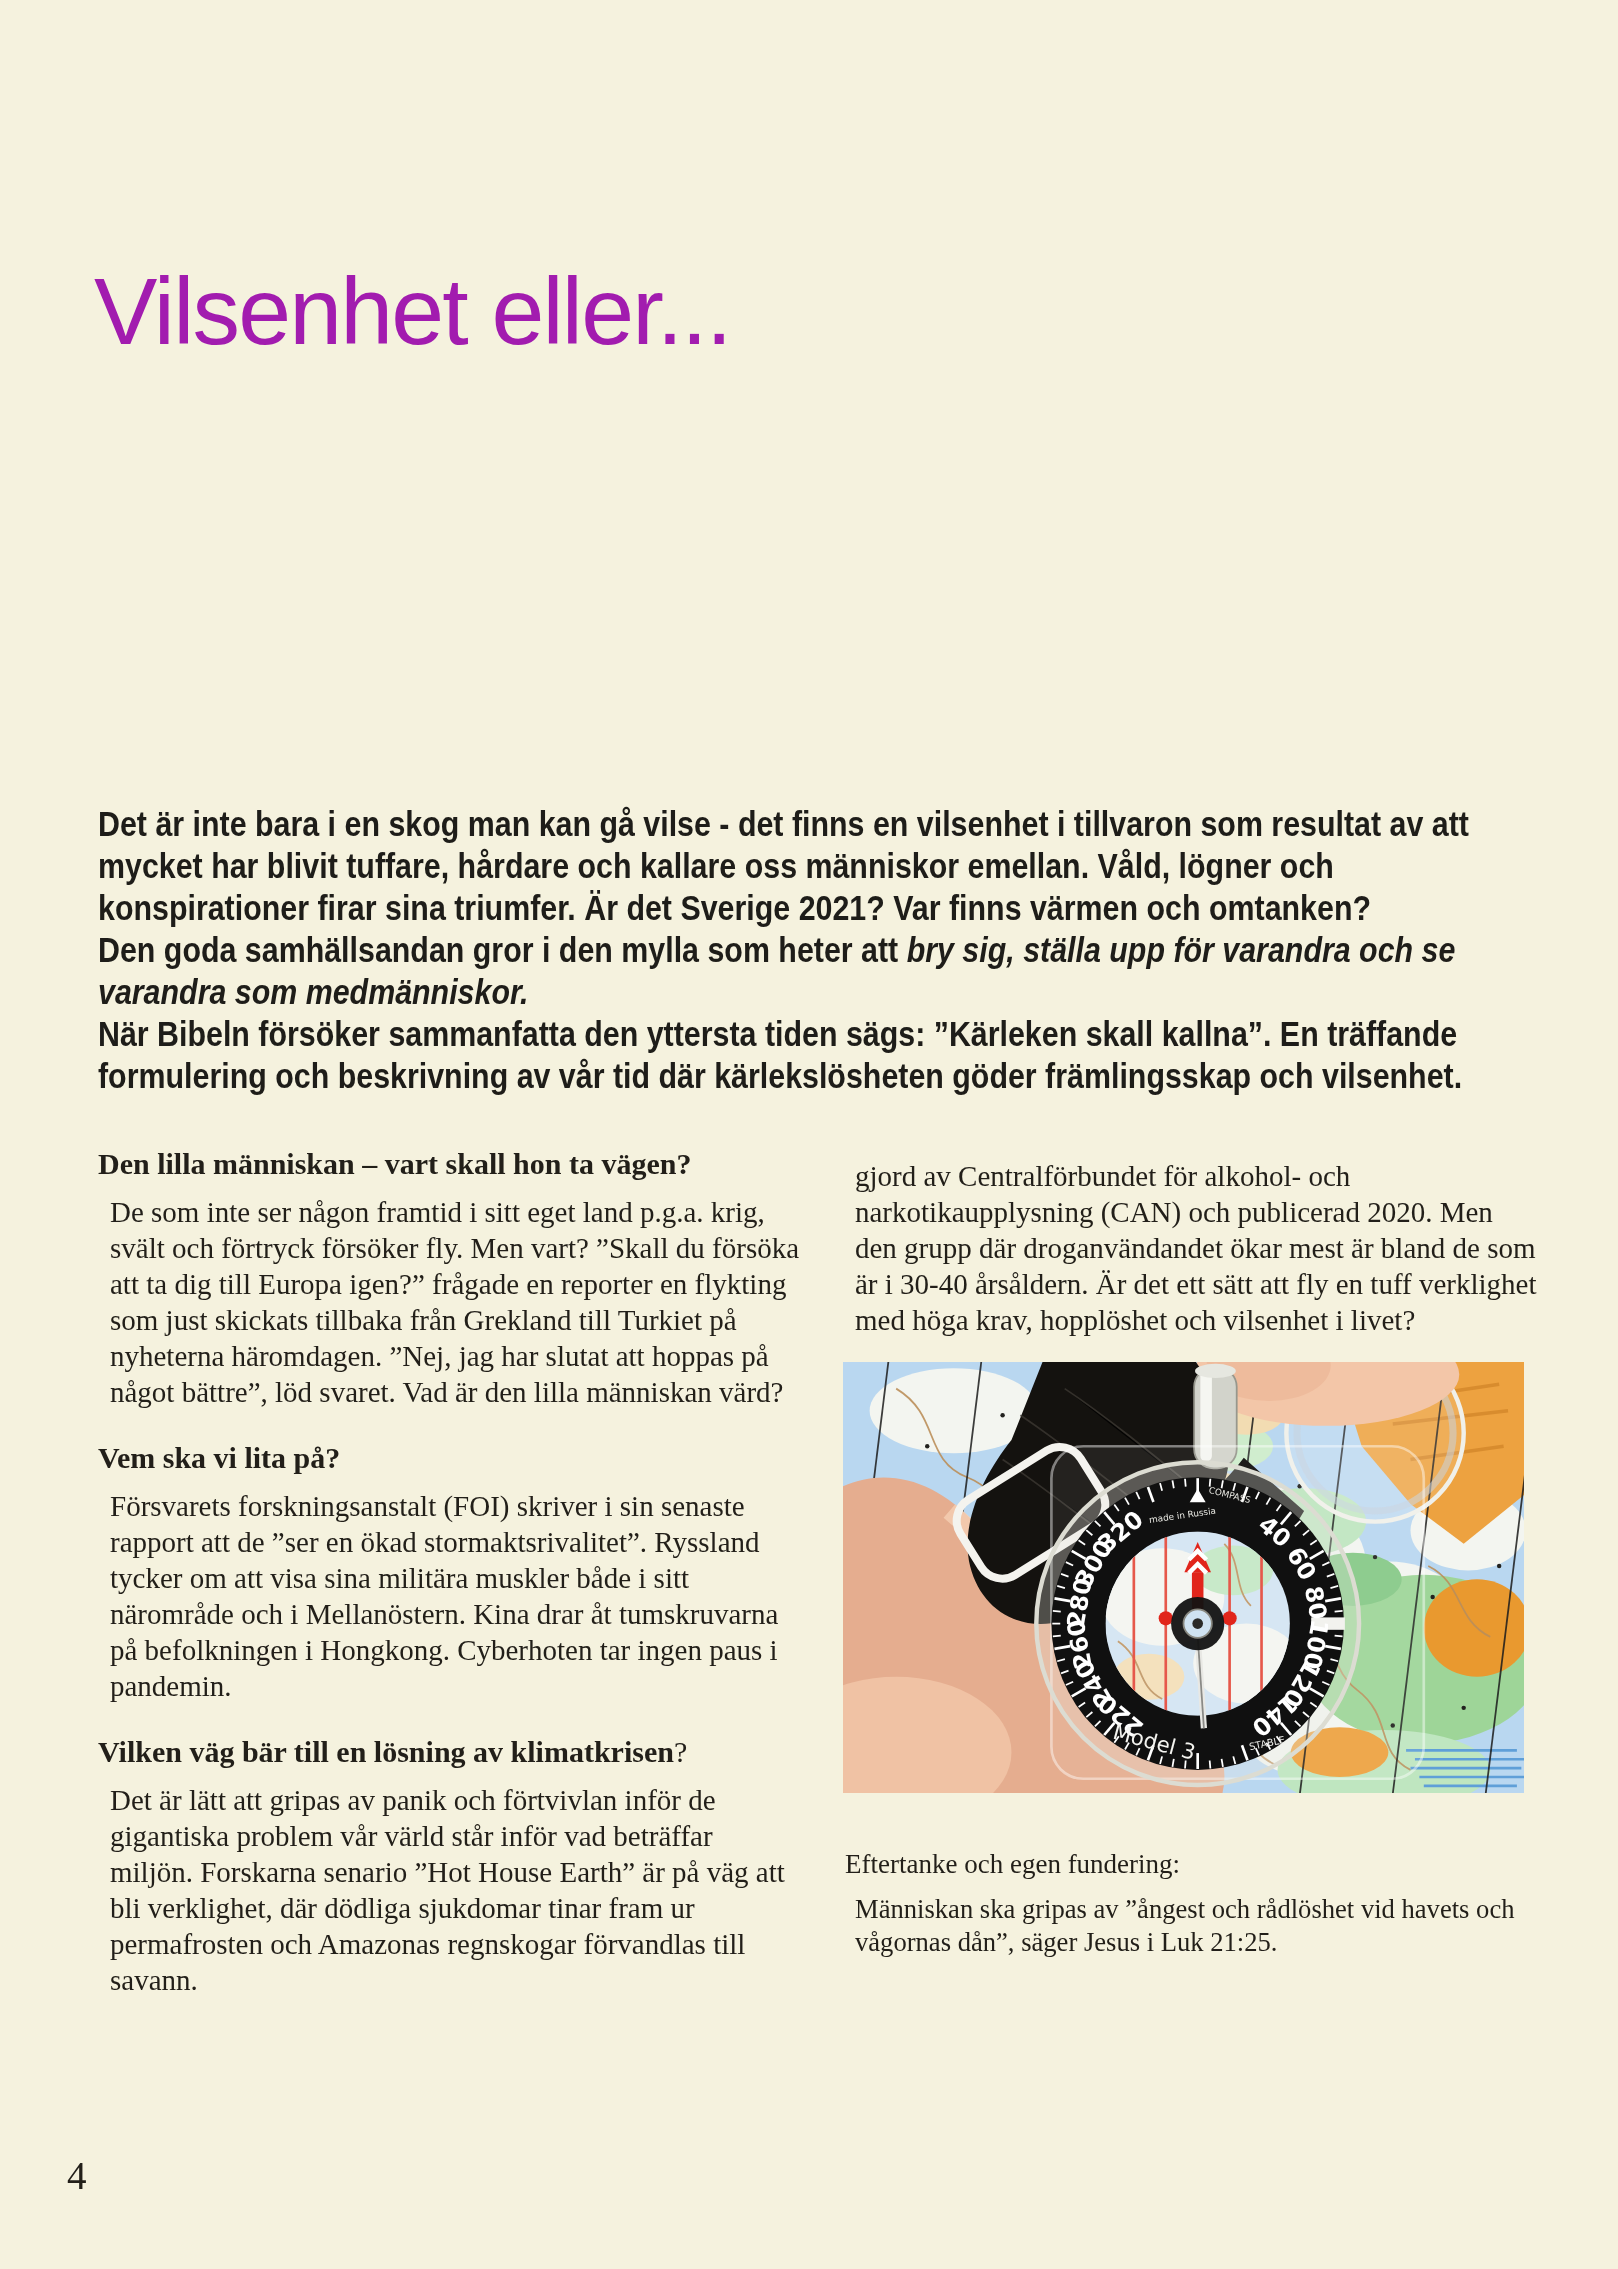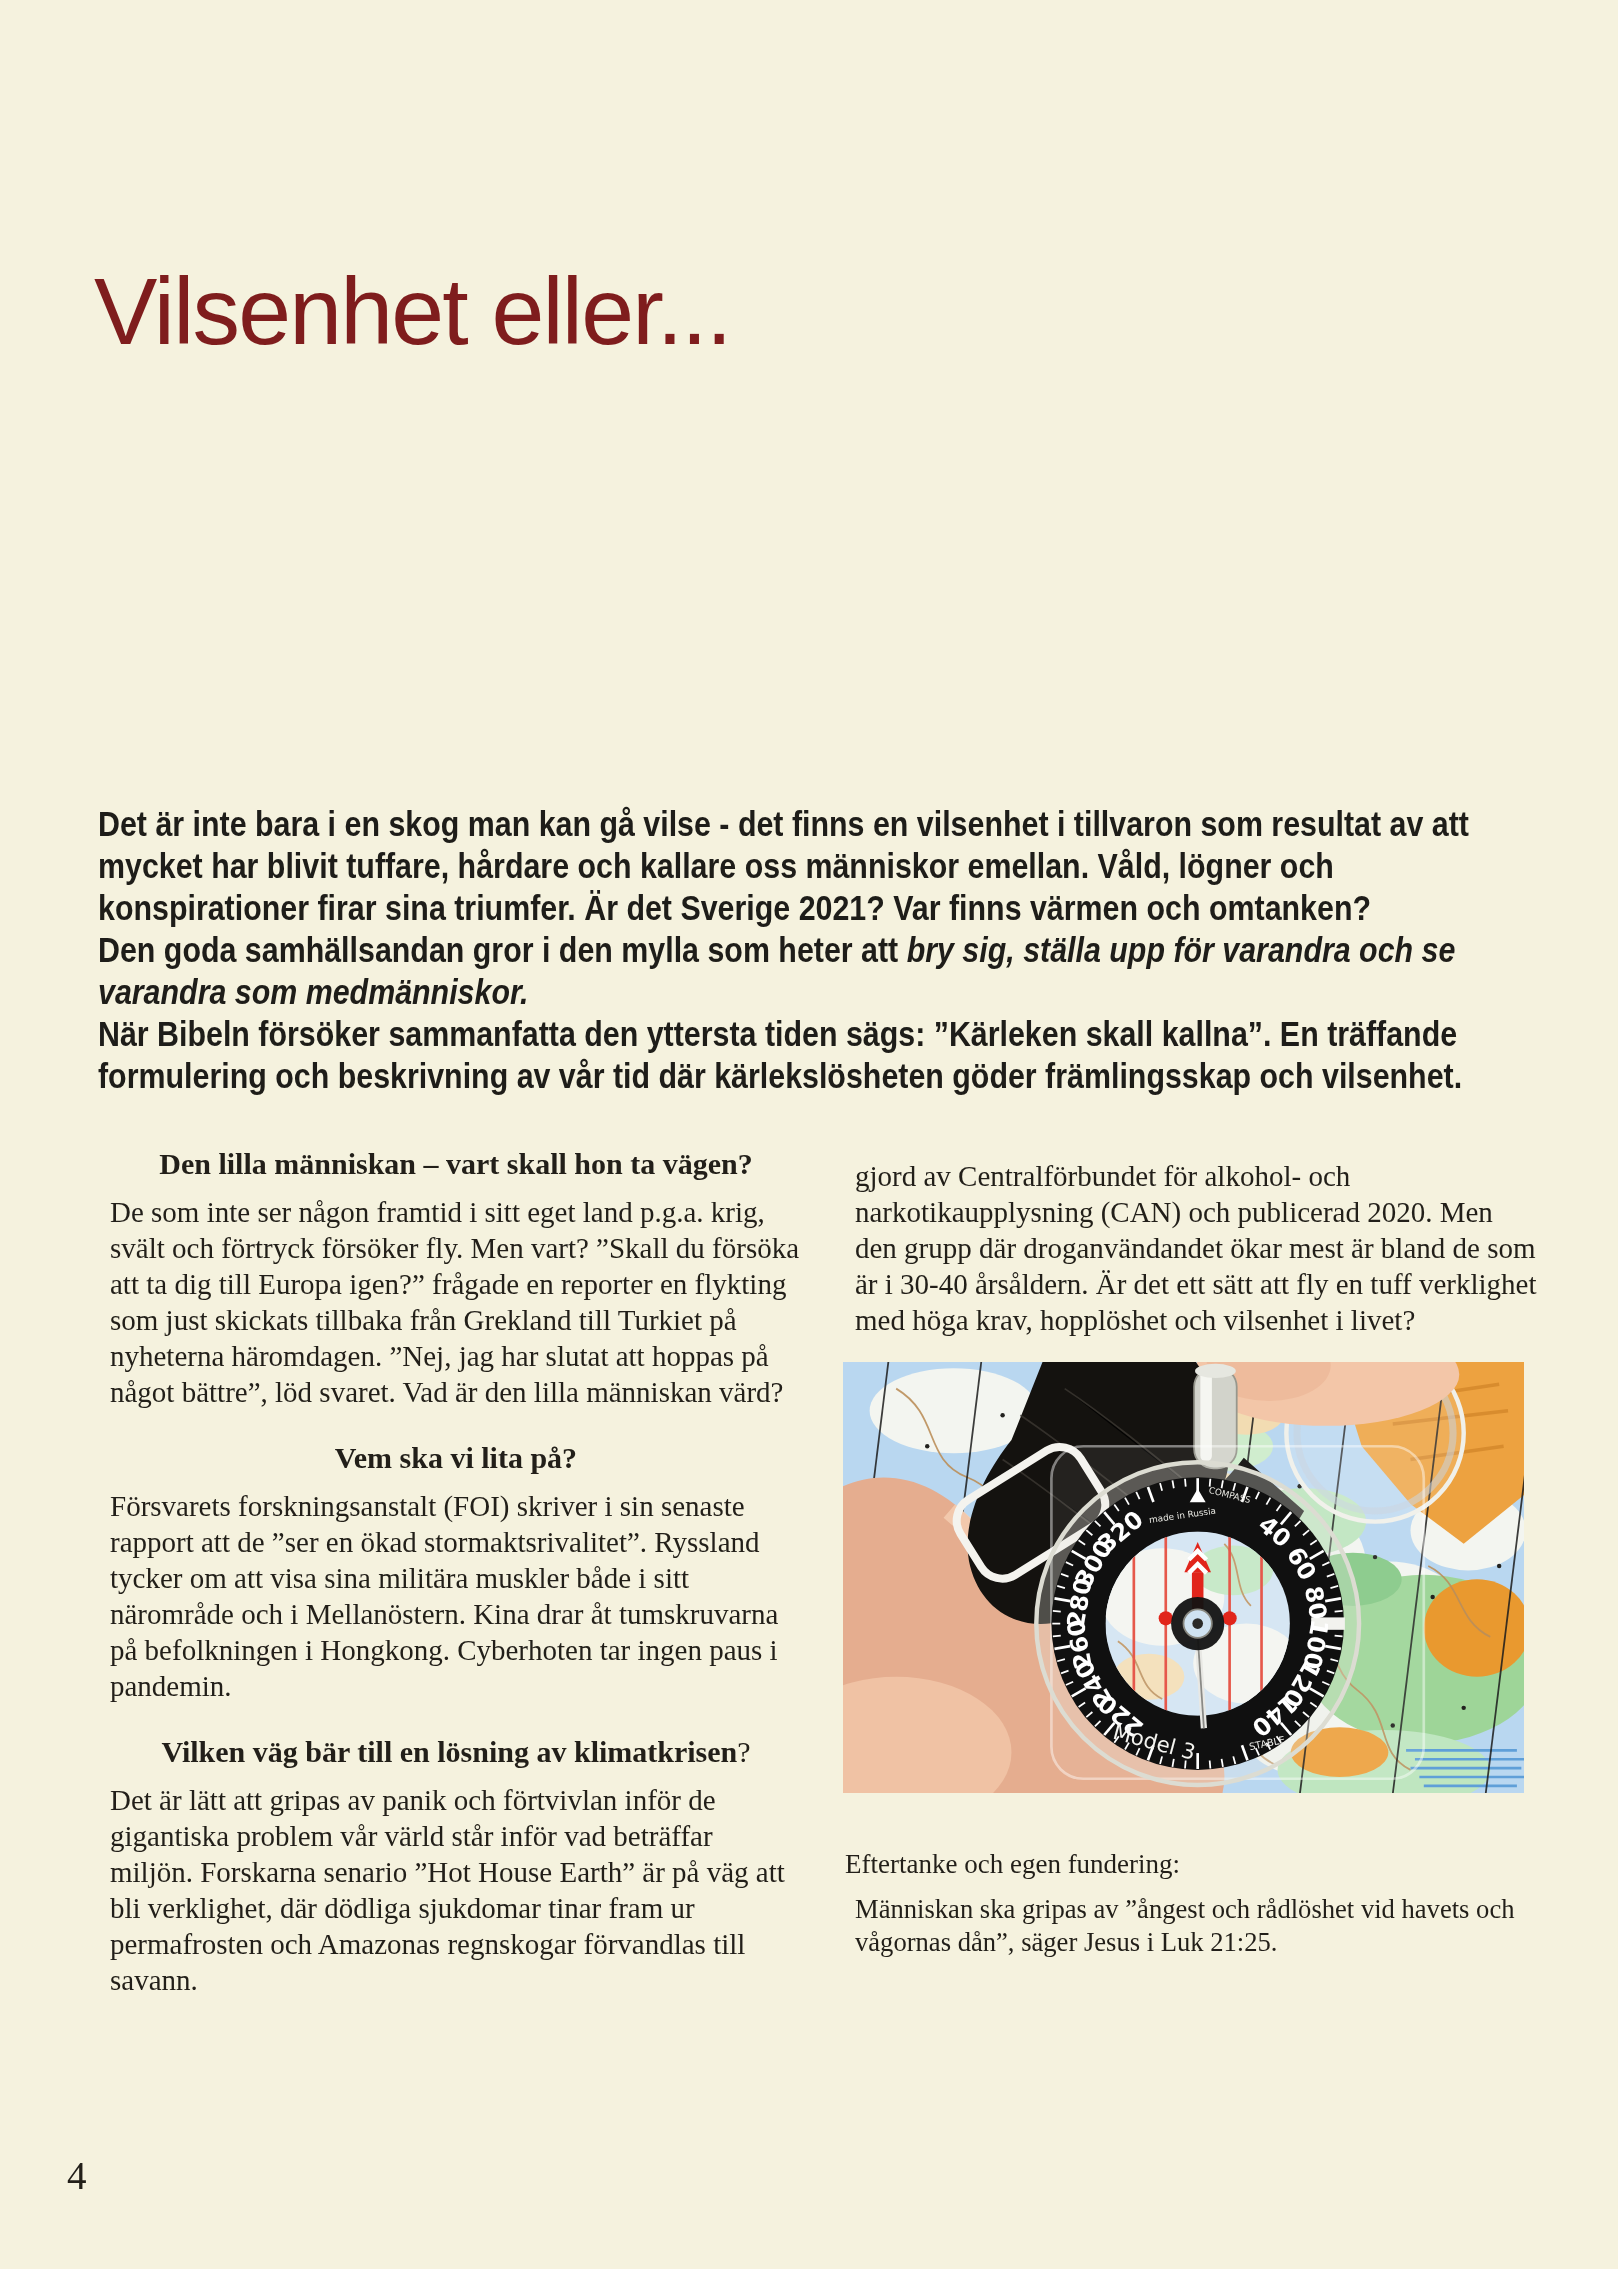--- a/index.html
+++ b/index.html
@@ -3,35 +3,35 @@
 <meta charset="utf-8">
 <style>
   html,body{margin:0;padding:0;background:#d9d7cc;}
   .page{
     position:relative;width:1618px;height:2270px;background:#f5f2de;
     overflow:hidden;font-family:"Liberation Serif",serif;color:#23201a;
   }
   .title{
     position:absolute;left:94px;top:262px;margin:0;
     font-family:"Liberation Sans",sans-serif;font-weight:400;
-    font-size:95px;line-height:1.05;letter-spacing:-1.8px;color:#7f1d1d;white-space:nowrap;
+    font-size:95px;line-height:1.05;letter-spacing:-1.8px;color:#a21caf;white-space:nowrap;
   }
   .intro{
     position:absolute;left:98px;top:803px;width:1676px;
     transform:scaleX(0.868);transform-origin:left top;
     font-family:"Liberation Sans",sans-serif;font-weight:bold;
     font-size:35px;line-height:42px;color:#1e1d19;
   }
   .intro p{margin:0;}
   .intro .em{font-style:italic;}
   .col{position:absolute;top:1146px;font-size:29px;line-height:36px;color:#221f19;}
   .col-left{left:98px;width:716px;}
   .col-right{left:843px;width:706px;}
   .sec{margin:0 0 30px 0;}
-  .sec-head{font-weight:bold;font-size:30px;margin:0;text-align:center;}
+  .sec-head{font-weight:bold;font-size:30px;margin:0;}
   .sec-body{margin:12px;}
   .photo{display:block;margin-top:24px;}
   .caption{margin-top:55px;font-size:26.6px;line-height:33px;}
   .caption-head{font-weight:normal;margin:2px;font-size:27px;}
   .caption-body{margin:12px;}
   .pagenum{position:absolute;left:67px;top:2153px;font-size:39px;color:#23201a;}
   .dial-num{font-family:"DejaVu Sans",sans-serif;font-weight:bold;font-size:27px;fill:#ffffff;}
   .dial-micro{font-family:"DejaVu Sans",sans-serif;font-size:10px;fill:#e8e8e2;}
   .dial-model{font-family:"DejaVu Sans",sans-serif;font-size:24px;fill:#f4f4f0;}
   .dial-stable{font-family:"DejaVu Sans",sans-serif;font-size:11px;fill:#eeeeea;}

